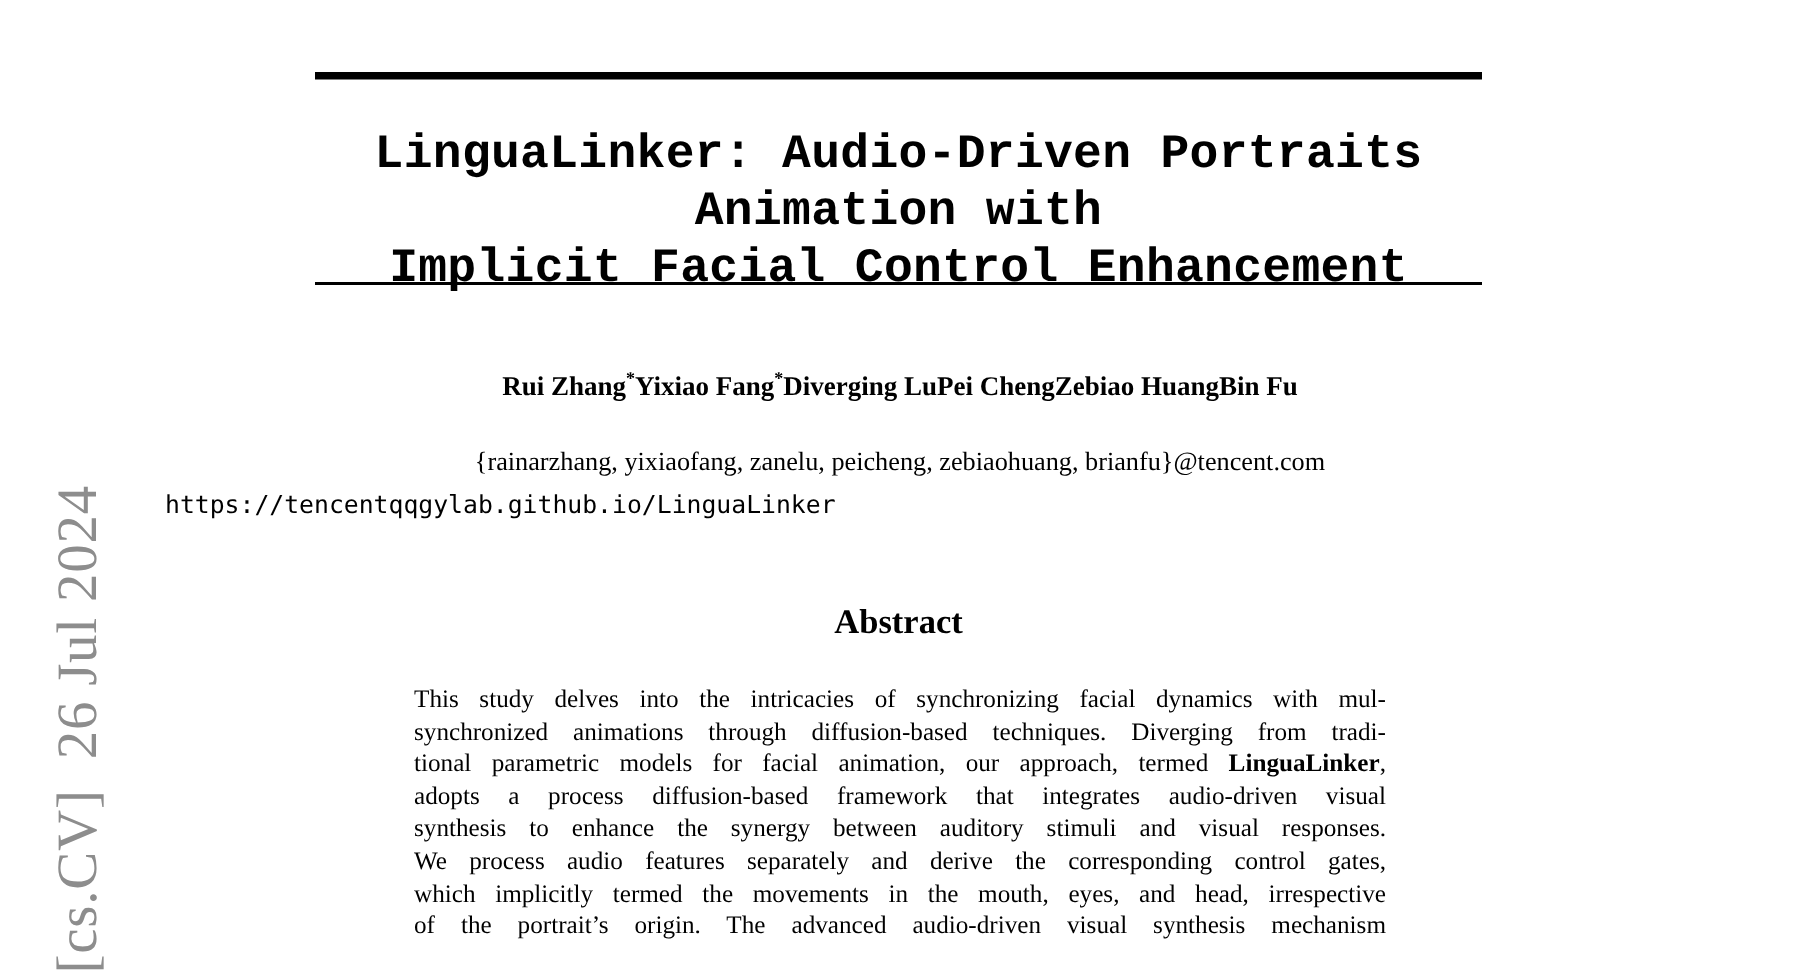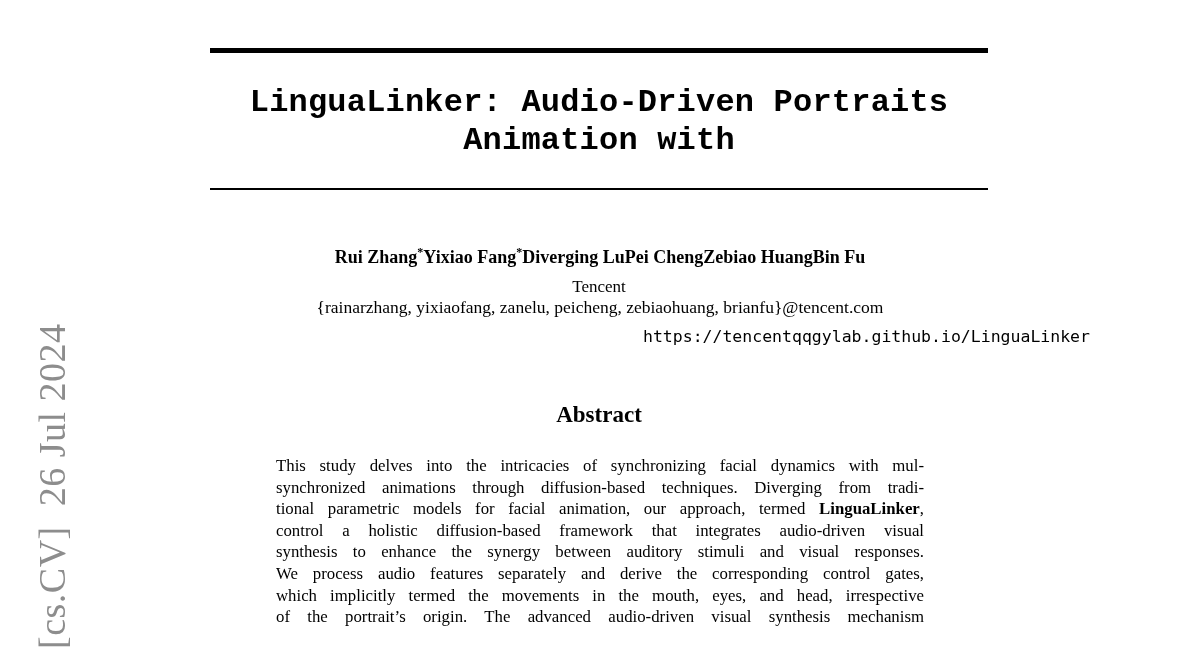--- a/index.html
+++ b/index.html
@@ -89,21 +89,21 @@
     width: 980px;
     text-align: center;
     font-size: 17.5px;
     line-height: 20px;
   }
   .project-link {
     position: absolute;
     left: 110px;
     top: 327px;
     width: 980px;
-    text-align: right;
+    text-align: left;
     font-family: "DejaVu Sans Mono", monospace;
     font-size: 16.5px;
     line-height: 19px;
     color: #000000;
     text-decoration: none;
   }
   .abstract-heading {
     position: absolute;
     left: 210px;
     top: 402px;
@@ -131,45 +131,45 @@
 <body>
 
 <div class="page">
 
   <div class="watermark">[cs.CV]  26 Jul 2024</div>
 
   <div class="rule rule-thick"></div>
 
   <div class="title">
     <div>LinguaLinker: Audio-Driven Portraits Animation with</div>
+    <div>Implicit Facial Control Enhancement</div>
   </div>
 
   <div class="rule rule-thin"></div>
 
   <div class="authors">
     <span><span>Rui Zhang</span><sup>*</sup></span>
     <span><span>Yixiao Fang</span><sup>*</sup></span>
     <span><span>Diverging Lu</span><sup></sup></span>
     <span><span>Pei Cheng</span><sup></sup></span>
     <span><span>Zebiao Huang</span><sup></sup></span>
     <span><span>Bin Fu</span><sup></sup></span>
   </div>
 
-  <div class="affiliation">Tencent</div>
 
   <div class="email">{rainarzhang, yixiaofang, zanelu, peicheng, zebiaohuang, brianfu}@tencent.com</div>
 
   <a class="project-link">https://tencentqqgylab.github.io/LinguaLinker</a>
 
   <div class="abstract-heading">Abstract</div>
 
   <div class="abstract-body">
       <div class="abs-line"><span>This study delves into the intricacies of synchronizing facial dynamics with mul-</span></div>
       <div class="abs-line"><span>synchronized animations through diffusion-based techniques. Diverging from tradi-</span></div>
       <div class="abs-line"><span>tional parametric models for facial animation, our approach, termed </span><b>LinguaLinker</b><span>,</span></div>
-      <div class="abs-line"><span>control a holistic diffusion-based framework that integrates audio-driven visual</span></div>
+      <div class="abs-line"><span>adopts a process diffusion-based framework that integrates audio-driven visual</span></div>
       <div class="abs-line"><span>synthesis to enhance the synergy between auditory stimuli and visual responses.</span></div>
       <div class="abs-line"><span>We process audio features separately and derive the corresponding control gates,</span></div>
       <div class="abs-line"><span>which implicitly termed the movements in the mouth, eyes, and head, irrespective</span></div>
       <div class="abs-line"><span>of the portrait’s origin. The advanced audio-driven visual synthesis mechanism</span></div>
     </div>
 
 </div>
 
 </body></html>

